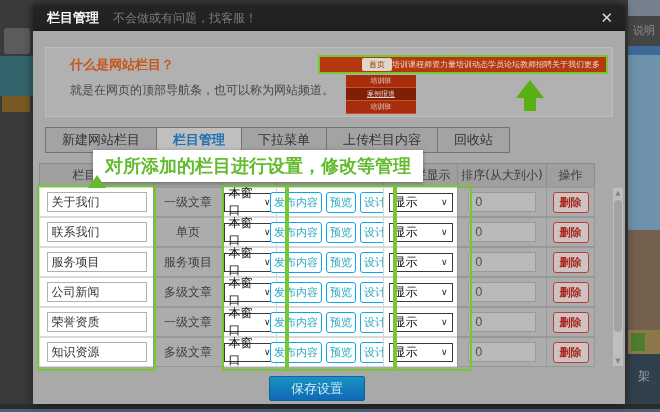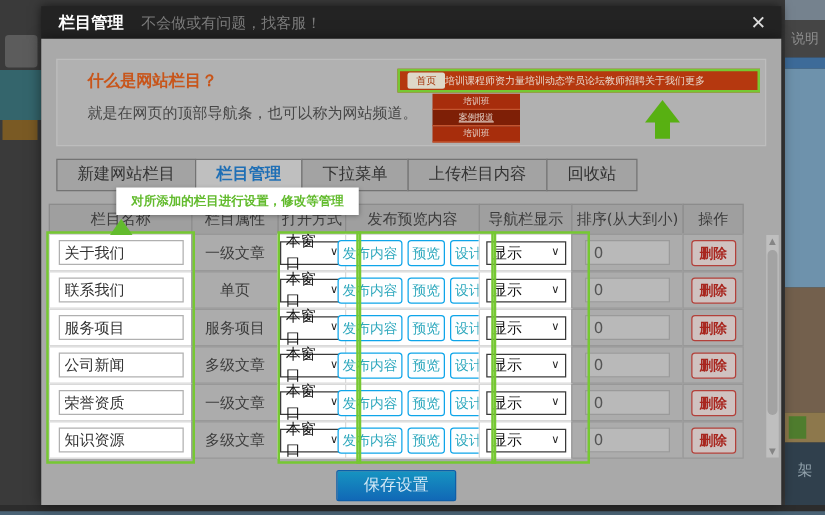--- a/index.html
+++ b/index.html
@@ -33,21 +33,21 @@
   .dialog-body{position:absolute;left:33px;top:31px;width:592px;height:373px;background:#a9a9a9;
     box-shadow:0 0 10px rgba(0,0,0,.5);}
 
   
   .introbox{position:absolute;left:45px;top:47px;width:568px;height:70px;background:#b1b1b1;border:1px solid #bdbdbd;}
   .intro-h{position:absolute;left:70px;top:56px;color:#c8551a;font-size:13px;font-weight:bold;}
   .intro-d{position:absolute;left:70px;top:82px;color:#474747;font-size:12px;}
 
   
   .navdemo{position:absolute;left:318px;top:55px;width:290px;height:19px;background:#b5380f;
-    border:2px solid #76c832;display:flex;align-items:center;justify-content:flex-start;
+    border:2px solid #76c832;display:flex;align-items:center;justify-content:flex-end;
     padding:0 6px;font-size:8px;color:#e8d9ce;}
   .navdemo .pill{background:#ded8c9;color:#a33208;padding:1px 7px;border-radius:2px;}
   .navdd{position:absolute;left:346px;top:75px;width:70px;z-index:5;}
   .navdd div{height:13px;background:#a72d0c;border-bottom:1px solid #c4552f;color:#e3cfc5;
     font-size:7px;text-align:center;line-height:13px;}
   .navdd div.mid{background:#7e1f06;text-decoration:underline;}
   .uparrow-head{position:absolute;left:516px;top:80px;width:0;height:0;
     border-left:14px solid transparent;border-right:14px solid transparent;border-bottom:18px solid #58b012;}
   .uparrow-stem{position:absolute;left:524px;top:97px;width:12px;height:14px;background:#58b012;}
 
@@ -80,21 +80,21 @@
     font-size:12px;padding:0 6px;font-family:inherit;}
   .btn-del{border:1px solid #b3403a;color:#a8251d;background:#cfc2c0;font-size:11px;font-weight:bold;
     padding:2px 6px;border-radius:3px;cursor:pointer;}
 
   
   .hlbox{position:absolute;top:185px;height:186px;border:2px solid #76c832;pointer-events:none;z-index:6;}
   .hb1{left:37px;width:119px;} .hb2{left:222px;width:67px;} .hb3{left:285px;width:112px;} .hb4{left:393px;width:79px;}
 
   
   .tooltip{position:absolute;left:93px;top:150px;background:#fff;border-radius:0;padding:4px 12px;
-    color:#62bb2d;font-weight:bold;font-size:10px;white-space:nowrap;z-index:8;
+    color:#62bb2d;font-weight:bold;font-size:18px;white-space:nowrap;z-index:8;
     box-shadow:0 1px 4px rgba(0,0,0,.35);}
   .tooltip-ptr{position:absolute;left:88px;top:175px;width:0;height:0;z-index:8;
     border-left:9px solid transparent;border-right:9px solid transparent;border-bottom:13px solid #62bb2d;}
 
   
   .sb-track{position:absolute;left:613px;top:188px;width:10px;height:178px;background:#bfbfbf;}
   .sb-up,.sb-down{position:absolute;left:613px;width:10px;color:#858585;font-size:7px;text-align:center;cursor:pointer;}
   .sb-up{top:189px;} .sb-down{top:357px;}
   .sb-thumb{position:absolute;left:614px;top:200px;width:8px;height:132px;background:#a3a3a3;border-radius:4px;cursor:pointer;}
 

